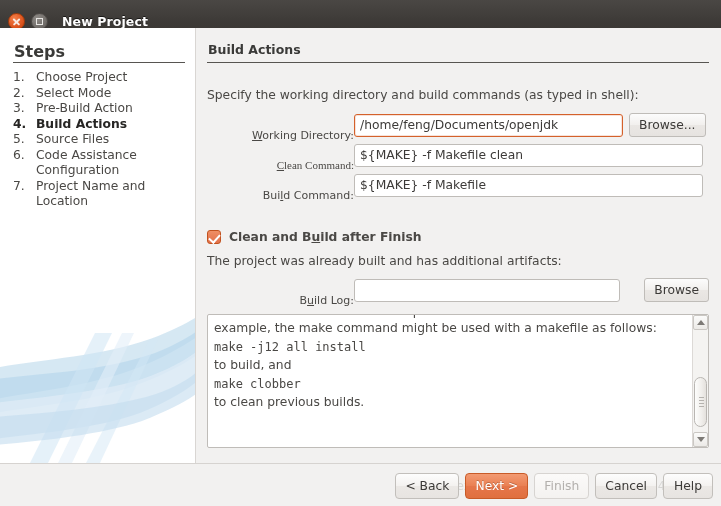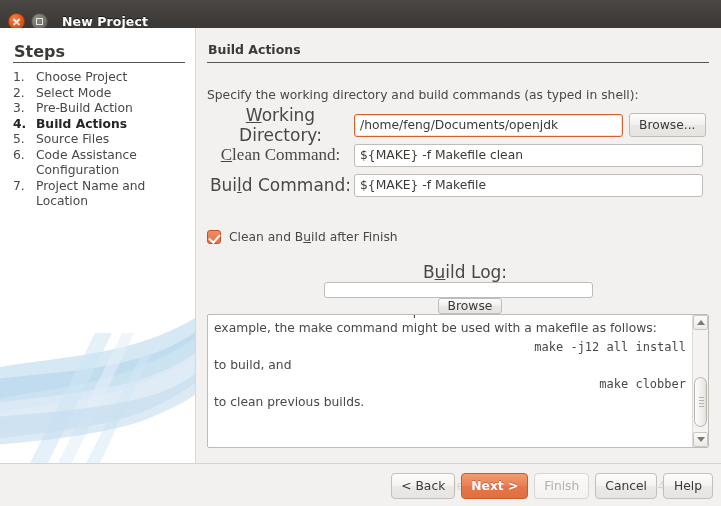--- a/index.html
+++ b/index.html
@@ -122,23 +122,24 @@
     font-size: 12.3px; color: #4a4845;
   }
 
   
   .form-row {
     position: absolute;
     left: 11px; width: 502px; height: 24px;
     display: flex; align-items: center;
   }
   .form-label {
-    font-size: 17px; color: #4a4845;
-    text-align: center;
+    font-size: 11px; color: #4a4845;
+    text-align: right;
     flex: 0 0 auto;
+    margin-top: 20px;
   }
   .form-label u { text-decoration: underline; }
   .txt {
     height: 23px;
     background: #ffffff;
     border: 1px solid #bfbcb8;
     border-radius: 3px;
     font-family: "DejaVu Sans", "Liberation Sans", sans-serif;
     font-size: 12.3px;
     color: #3c3a38;
@@ -158,21 +159,21 @@
     font-size: 12.3px;
     color: #3c3a38;
     padding: 0 9px;
     cursor: default;
     white-space: nowrap;
   }
 
   
   #checkbox-row {
     position: absolute; left: 11px; top: 202px;
-    display: flex; align-items: flex-end;
+    display: flex; align-items: flex-end; font-weight: bold;
   }
   #chk {
     width: 14px; height: 14px;
     border-radius: 3px;
     background: linear-gradient(to bottom, #ef8e64 0%, #e2714a 100%);
     border: 1px solid #c2521f;
     position: relative;
     flex: 0 0 auto;
   }
   #chk::after {
@@ -214,21 +215,20 @@
     font-size: 12.3px;
     color: #4a4845;
     line-height: 17px;
     white-space: pre;
   }
   .ta-line.mono {
     font-family: "DejaVu Sans Mono", "Liberation Mono", monospace;
     font-size: 12px;
     color: #4a4845;
     line-height: 20px;
-    text-align: right;
   }
   .ta-line.wrap { white-space: normal; }
 
   
   #vscroll {
     position: absolute; right: 0; top: 0;
     width: 16px; height: 132px;
     background: #f4f3f1;
     border-left: 1px solid #dcd9d6;
   }
@@ -284,21 +284,20 @@
     color: #3c3a38;
     padding: 0 9px;
     cursor: default;
     white-space: nowrap;
   }
   .fbtn.default {
     background: linear-gradient(to bottom, #f29a72 0%, #ea8154 48%, #e5764a 52%, #e0703f 100%);
     border: 1px solid #c85b28;
     color: #ffffff;
     text-shadow: 0 -1px 0 rgba(0,0,0,0.22);
-    font-weight: bold;
   }
   .fbtn.disabled {
     color: #b3b0ad;
     background: linear-gradient(to bottom, #fbfaf9 0%, #f4f2f0 100%);
     border: 1px solid #d7d4d1;
   }
   
   #artifact-layer {
     position: absolute; left: 0; top: 0;
     width: 721px; height: 43px;
@@ -394,22 +393,23 @@
       <div class="form-row" style="top:145px;">
         <div class="form-label" style="width:147px;">Bui<u>l</u>d Command:</div>
         <input class="txt" style="width: 349px;" type="text" value="${MAKE} -f Makefile">
       </div>
 
       <div id="checkbox-row">
         <div id="chk"></div>
         <div id="chk-label">Clean and B<u>u</u>ild after Finish</div>
       </div>
 
-
-      <div class="form-row" style="top:234px;flex-direction:column;">
+      <div id="artifacts-text">The project was already built and has additional artifacts:</div>
+
+      <div class="form-row" style="top:250px;">
         <div class="form-label" style="width:147px; padding-left:14px;">B<u>u</u>ild Log:</div>
         <input class="txt" style="width: 269px;" type="text" value="">
         <button class="btn" style="margin-left:24px;">Browse</button>
       </div>
 
       <div id="textbox">
         <div id="textbox-inner">
             <div class="ta-line">commands to execute the build process and the clean action. For</div>
             <div class="ta-line wrap">example, the make command might be used with a makefile as follows:</div>
             <div class="ta-line mono">make -j12 all install</div>

